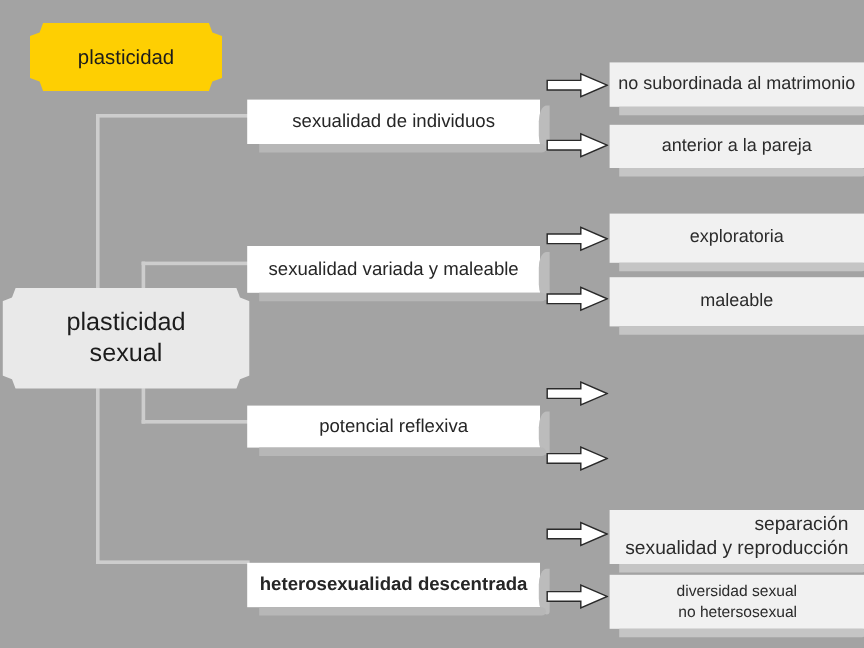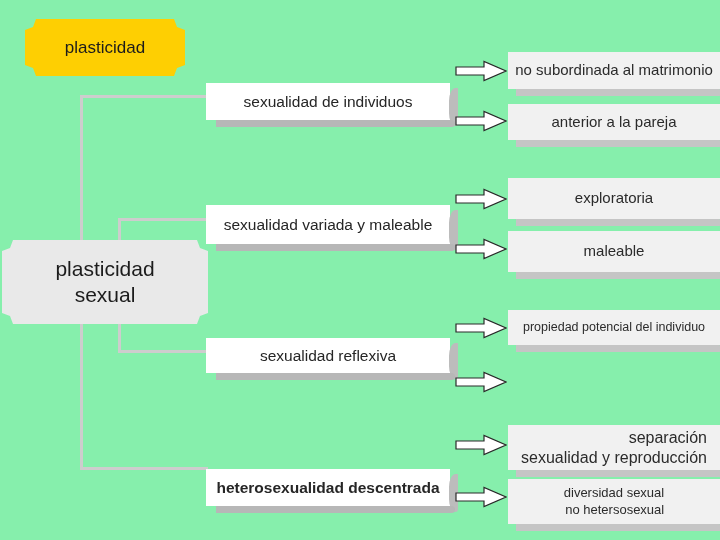--- a/index.html
+++ b/index.html
@@ -1,17 +1,17 @@
 <!DOCTYPE html>
 <html><head>
 <meta charset="utf-8">
 <style>
   html,body{margin:0;padding:0;background:#ffffff;}
   #stage{
-    position:relative;width:720px;height:540px;background:#86efac;
+    position:relative;width:720px;height:540px;background:#a3a3a3;
     overflow:hidden;font-family:"Liberation Sans","DejaVu Sans",sans-serif;
   }
   .label{white-space:pre-line;}
 
   
   .plaque{
     position:absolute;display:flex;align-items:center;justify-content:center;
     text-align:center;color:#1c1c1c;
     clip-path:polygon(11px 0, calc(100% - 11px) 0, calc(100% - 8px) 8px, 100% 11px,
       100% calc(100% - 11px), calc(100% - 8px) calc(100% - 8px), calc(100% - 11px) 100%,
@@ -102,21 +102,21 @@
 sexual</span>
   </div>
 
   <div class="branch b0">
     <span class="label">sexualidad de individuos</span>
   </div>
   <div class="branch b1">
     <span class="label">sexualidad variada y maleable</span>
   </div>
   <div class="branch b2">
-    <span class="label">sexualidad reflexiva</span>
+    <span class="label">potencial reflexiva</span>
   </div>
   <div class="branch b3">
     <span class="label">heterosexualidad descentrada</span>
   </div>
 
   <svg class="arrow a0" viewBox="0 0 52 22">
     <path d="M1 7 H29 V1.5 L51 11 L29 20.5 V15 H1 Z" fill="#ffffff" stroke="#2a2a2a" stroke-width="1.2"></path>
     </svg>
   <svg class="arrow a1" viewBox="0 0 52 22">
     <path d="M1 7 H29 V1.5 L51 11 L29 20.5 V15 H1 Z" fill="#ffffff" stroke="#2a2a2a" stroke-width="1.2"></path>
@@ -145,23 +145,20 @@
   </div>
   <div class="leaf l1">
     <span class="label">anterior a la pareja</span>
   </div>
   <div class="leaf l2">
     <span class="label">exploratoria</span>
   </div>
   <div class="leaf l3">
     <span class="label">maleable</span>
   </div>
-  <div class="leaf l4">
-    <span class="label">propiedad potencial del individuo</span>
-  </div>
   <div class="leaf l6">
     <span class="label">separación
 sexualidad y reproducción</span>
   </div>
   <div class="leaf l7">
     <span class="label">diversidad sexual
 no hetersosexual</span>
   </div>
 
 </div>

